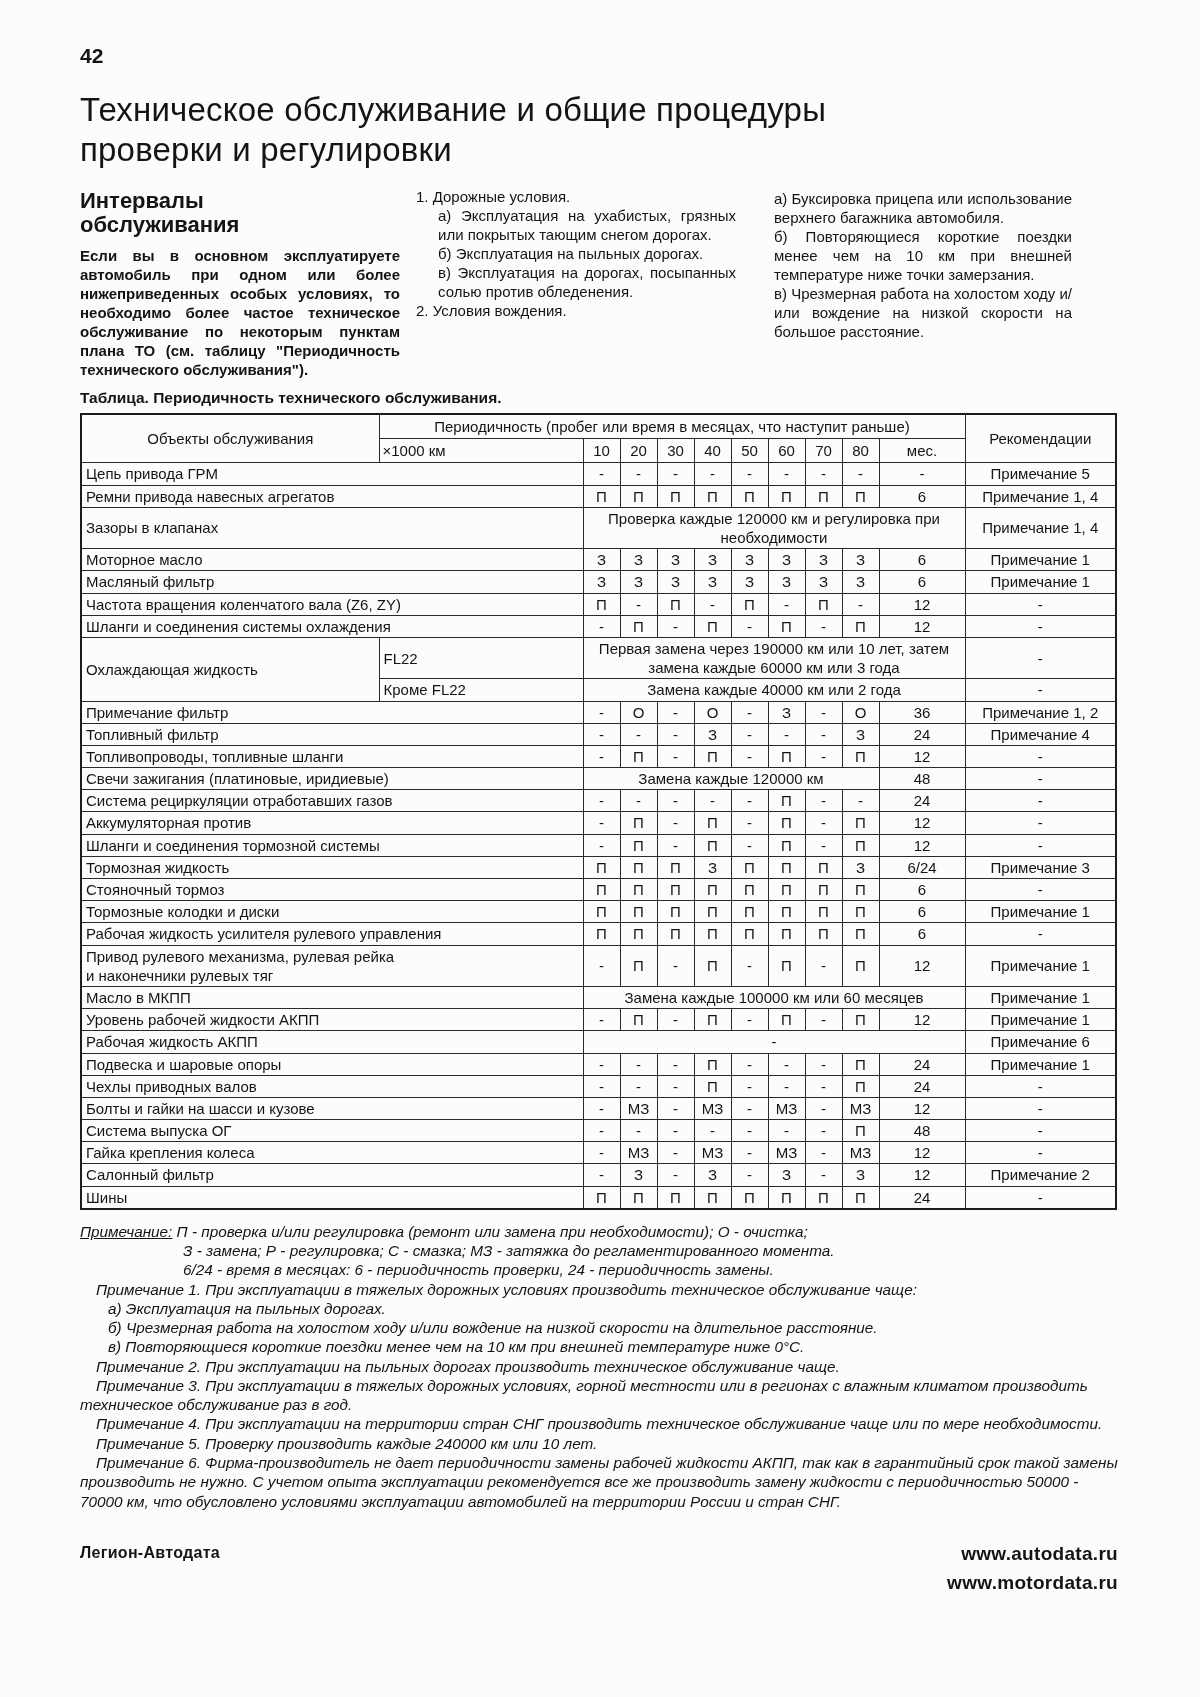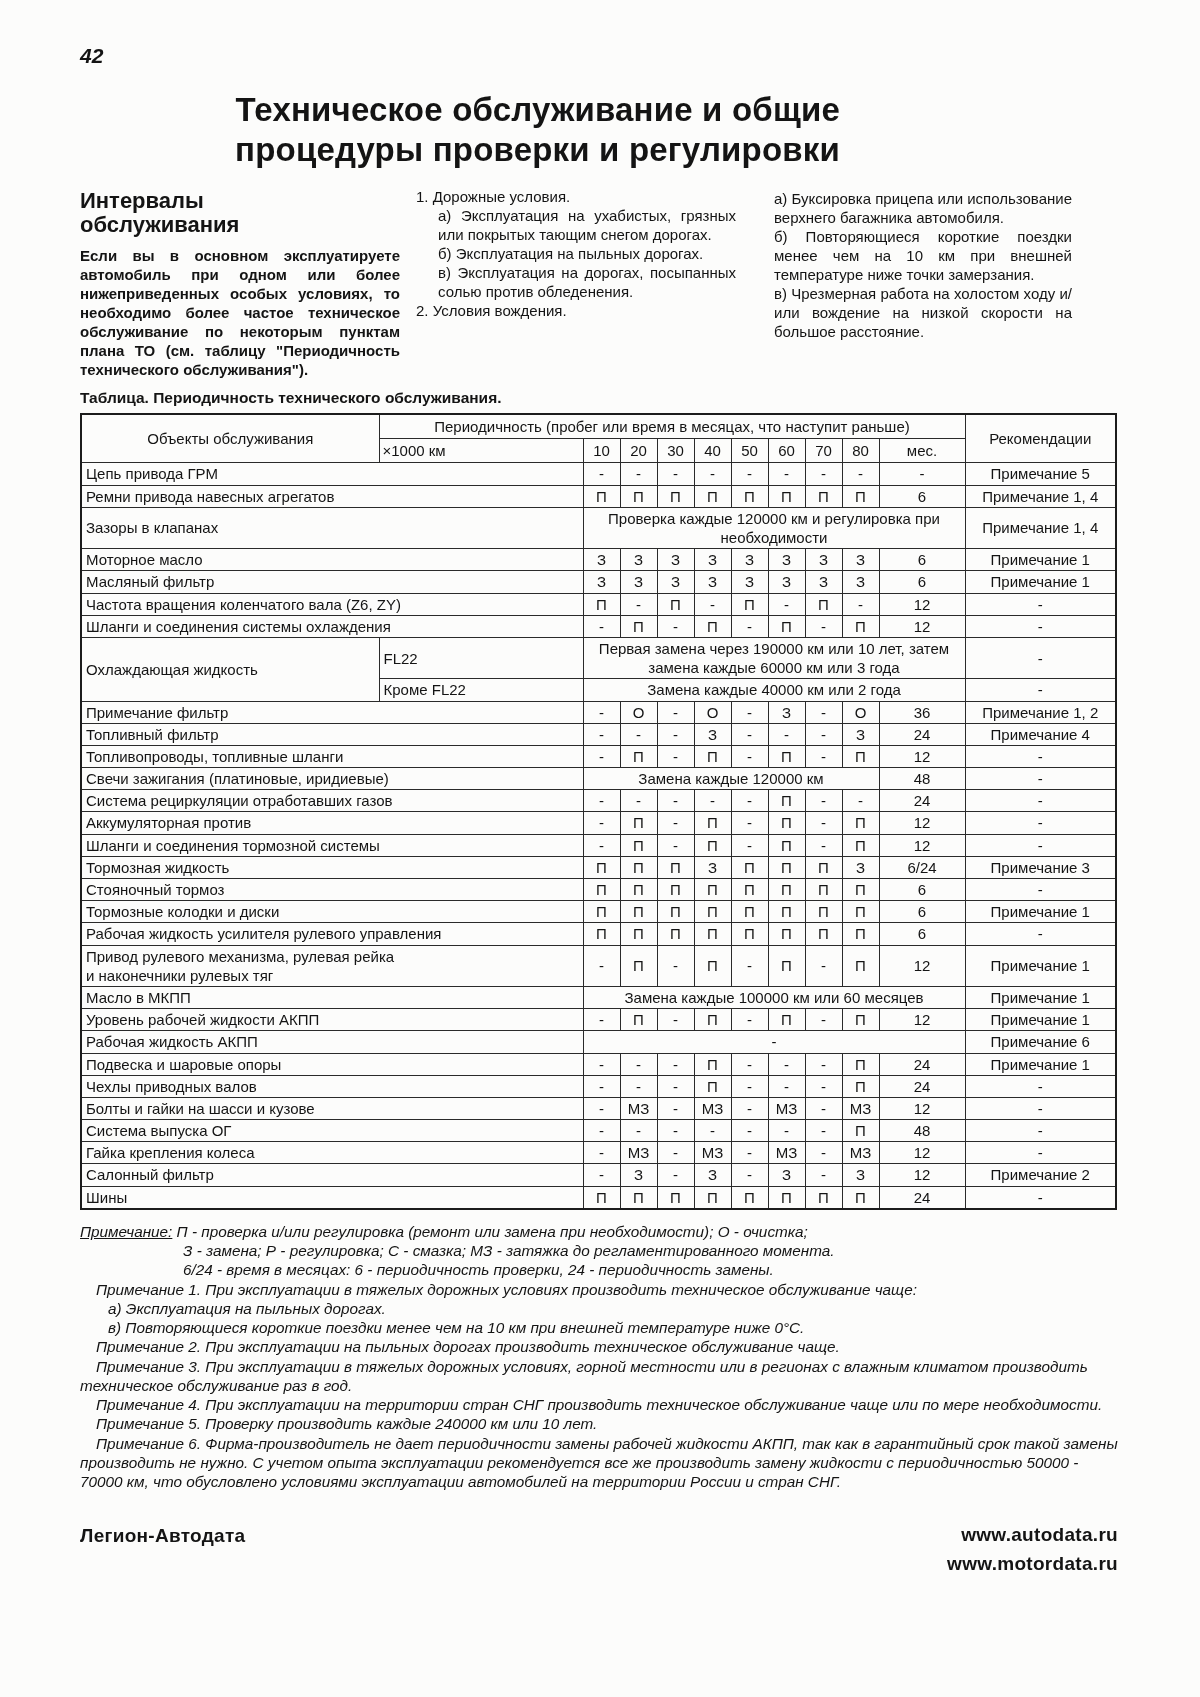--- a/index.html
+++ b/index.html
@@ -3,22 +3,22 @@
 <meta charset="utf-8">
 <style>
   html,body{margin:0;padding:0;}
   body{
     width:1200px;height:1697px;overflow:hidden;
     background:#fcfcfb;color:#141414;
     font-family:"Liberation Sans","DejaVu Sans",sans-serif;
     -webkit-font-smoothing:antialiased;
   }
   .page{box-sizing:border-box;width:1200px;height:1697px;padding:44px 82px 0 80px;}
-  .page-number{font-size:21px;font-weight:bold;margin:0 0 22px 0;font-style:italic;}
-  .title{font-size:33px;font-weight:bold;line-height:1.22;margin:0 0 16px 0;max-width:760px;letter-spacing:.2px;text-align:right;}
+  .page-number{font-size:21px;font-weight:bold;margin:0 0 22px 0;}
+  .title{font-size:33px;font-weight:normal;line-height:1.22;margin:0 0 16px 0;max-width:760px;letter-spacing:.2px;}
   .intro{display:flex;gap:16px;margin-bottom:10px;}
   .intro .col{flex:0 0 320px;}
   .intro h2{font-size:22px;font-weight:bold;margin:2px 0 8px 0;line-height:1.12;white-space:pre-line;}
   p.just{font-size:15px;line-height:1.27;text-align:justify;margin:0;font-weight:bold;}
   .cond{font-size:15px;line-height:1.27;text-align:justify;margin:0;}
   .cond.ind{padding-left:22px;}
   .col3pad{padding-top:2px;}
   .table-caption{font-weight:bold;font-size:15.5px;margin:10px 0 6px 0;}
   table.maint{border-collapse:collapse;width:1035px;table-layout:fixed;font-size:15px;border:2px solid #1c1c1c;}
   .maint th,.maint td{border:1.5px solid #2a2a2a;padding:1px 4px;line-height:1.28;vertical-align:middle;}
@@ -27,21 +27,21 @@
   td.c{text-align:center;padding:1px 1px;}
   td.rec{white-space:nowrap;margin-top:9px;}
   td.sub{text-align:left;}
   .notes{margin-top:12px;font-style:italic;font-size:15.3px;line-height:1.26;width:1042px;}
   .notes p{margin:0;}
   .notes .u{text-decoration:underline;}
   .n-cont{padding-left:103px;}
   .n-note{text-indent:16px;}
   .n-sub{text-indent:28px;font-style:italic;}
   .footer{display:flex;justify-content:space-between;align-items:flex-start;width:1038px;margin-top:28px;}
-  .publisher{font-weight:bold;font-size:19px;letter-spacing:.3px;margin-top:5px;}
+  .publisher{font-weight:bold;font-size:16px;letter-spacing:.3px;margin-top:5px;}
   .sites{font-weight:bold;font-size:19px;text-align:right;line-height:1.55;letter-spacing:.3px;}
 </style>
 </head>
 <body>
 
 <div class="page">
 
   <div class="page-number">42</div>
 
   <h1 class="title">Техническое обслуживание и общие процедуры проверки и регулировки</h1>
@@ -463,20 +463,21 @@
         </tr>
       </tbody>
   </table>
 
   <div class="notes" id="notes">
       <p class="n-legend"><span class="u">Примечание:</span> П - проверка и/или регулировка (ремонт или замена при необходимости); О - очистка;</p>
       <p class="n-cont">З - замена; Р - регулировка; С - смазка; МЗ - затяжка до регламентированного момента.</p>
       <p class="n-cont">6/24 - время в месяцах: 6 - периодичность проверки, 24 - периодичность замены.</p>
       <p class="n-note">Примечание 1. При эксплуатации в тяжелых дорожных условиях производить техническое обслуживание чаще:</p>
       <p class="n-sub">а) Эксплуатация на пыльных дорогах.</p>
+      <p class="n-sub">б) Чрезмерная работа на холостом ходу и/или вождение на низкой скорости на длительное расстояние.</p>
       <p class="n-sub">в) Повторяющиеся короткие поездки менее чем на 10 км при внешней температуре ниже 0°С.</p>
       <p class="n-note">Примечание 2. При эксплуатации на пыльных дорогах производить техническое обслуживание чаще.</p>
       <p class="n-note">Примечание 3. При эксплуатации в тяжелых дорожных условиях, горной местности или в регионах с влажным климатом производить техническое обслуживание раз в год.</p>
       <p class="n-note">Примечание 4. При эксплуатации на территории стран СНГ производить техническое обслуживание чаще или по мере необходимости.</p>
       <p class="n-note">Примечание 5. Проверку производить каждые 240000 км или 10 лет.</p>
       <p class="n-note">Примечание 6. Фирма-производитель не дает периодичности замены рабочей жидкости АКПП, так как в гарантийный срок такой замены производить не нужно. С учетом опыта эксплуатации рекомендуется все же производить замену жидкости с периодичностью 50000 - 70000 км, что обусловлено условиями эксплуатации автомобилей на территории России и стран СНГ.</p>
     </div>
 
   <div class="footer">
     <div class="publisher">Легион-Автодата</div>

